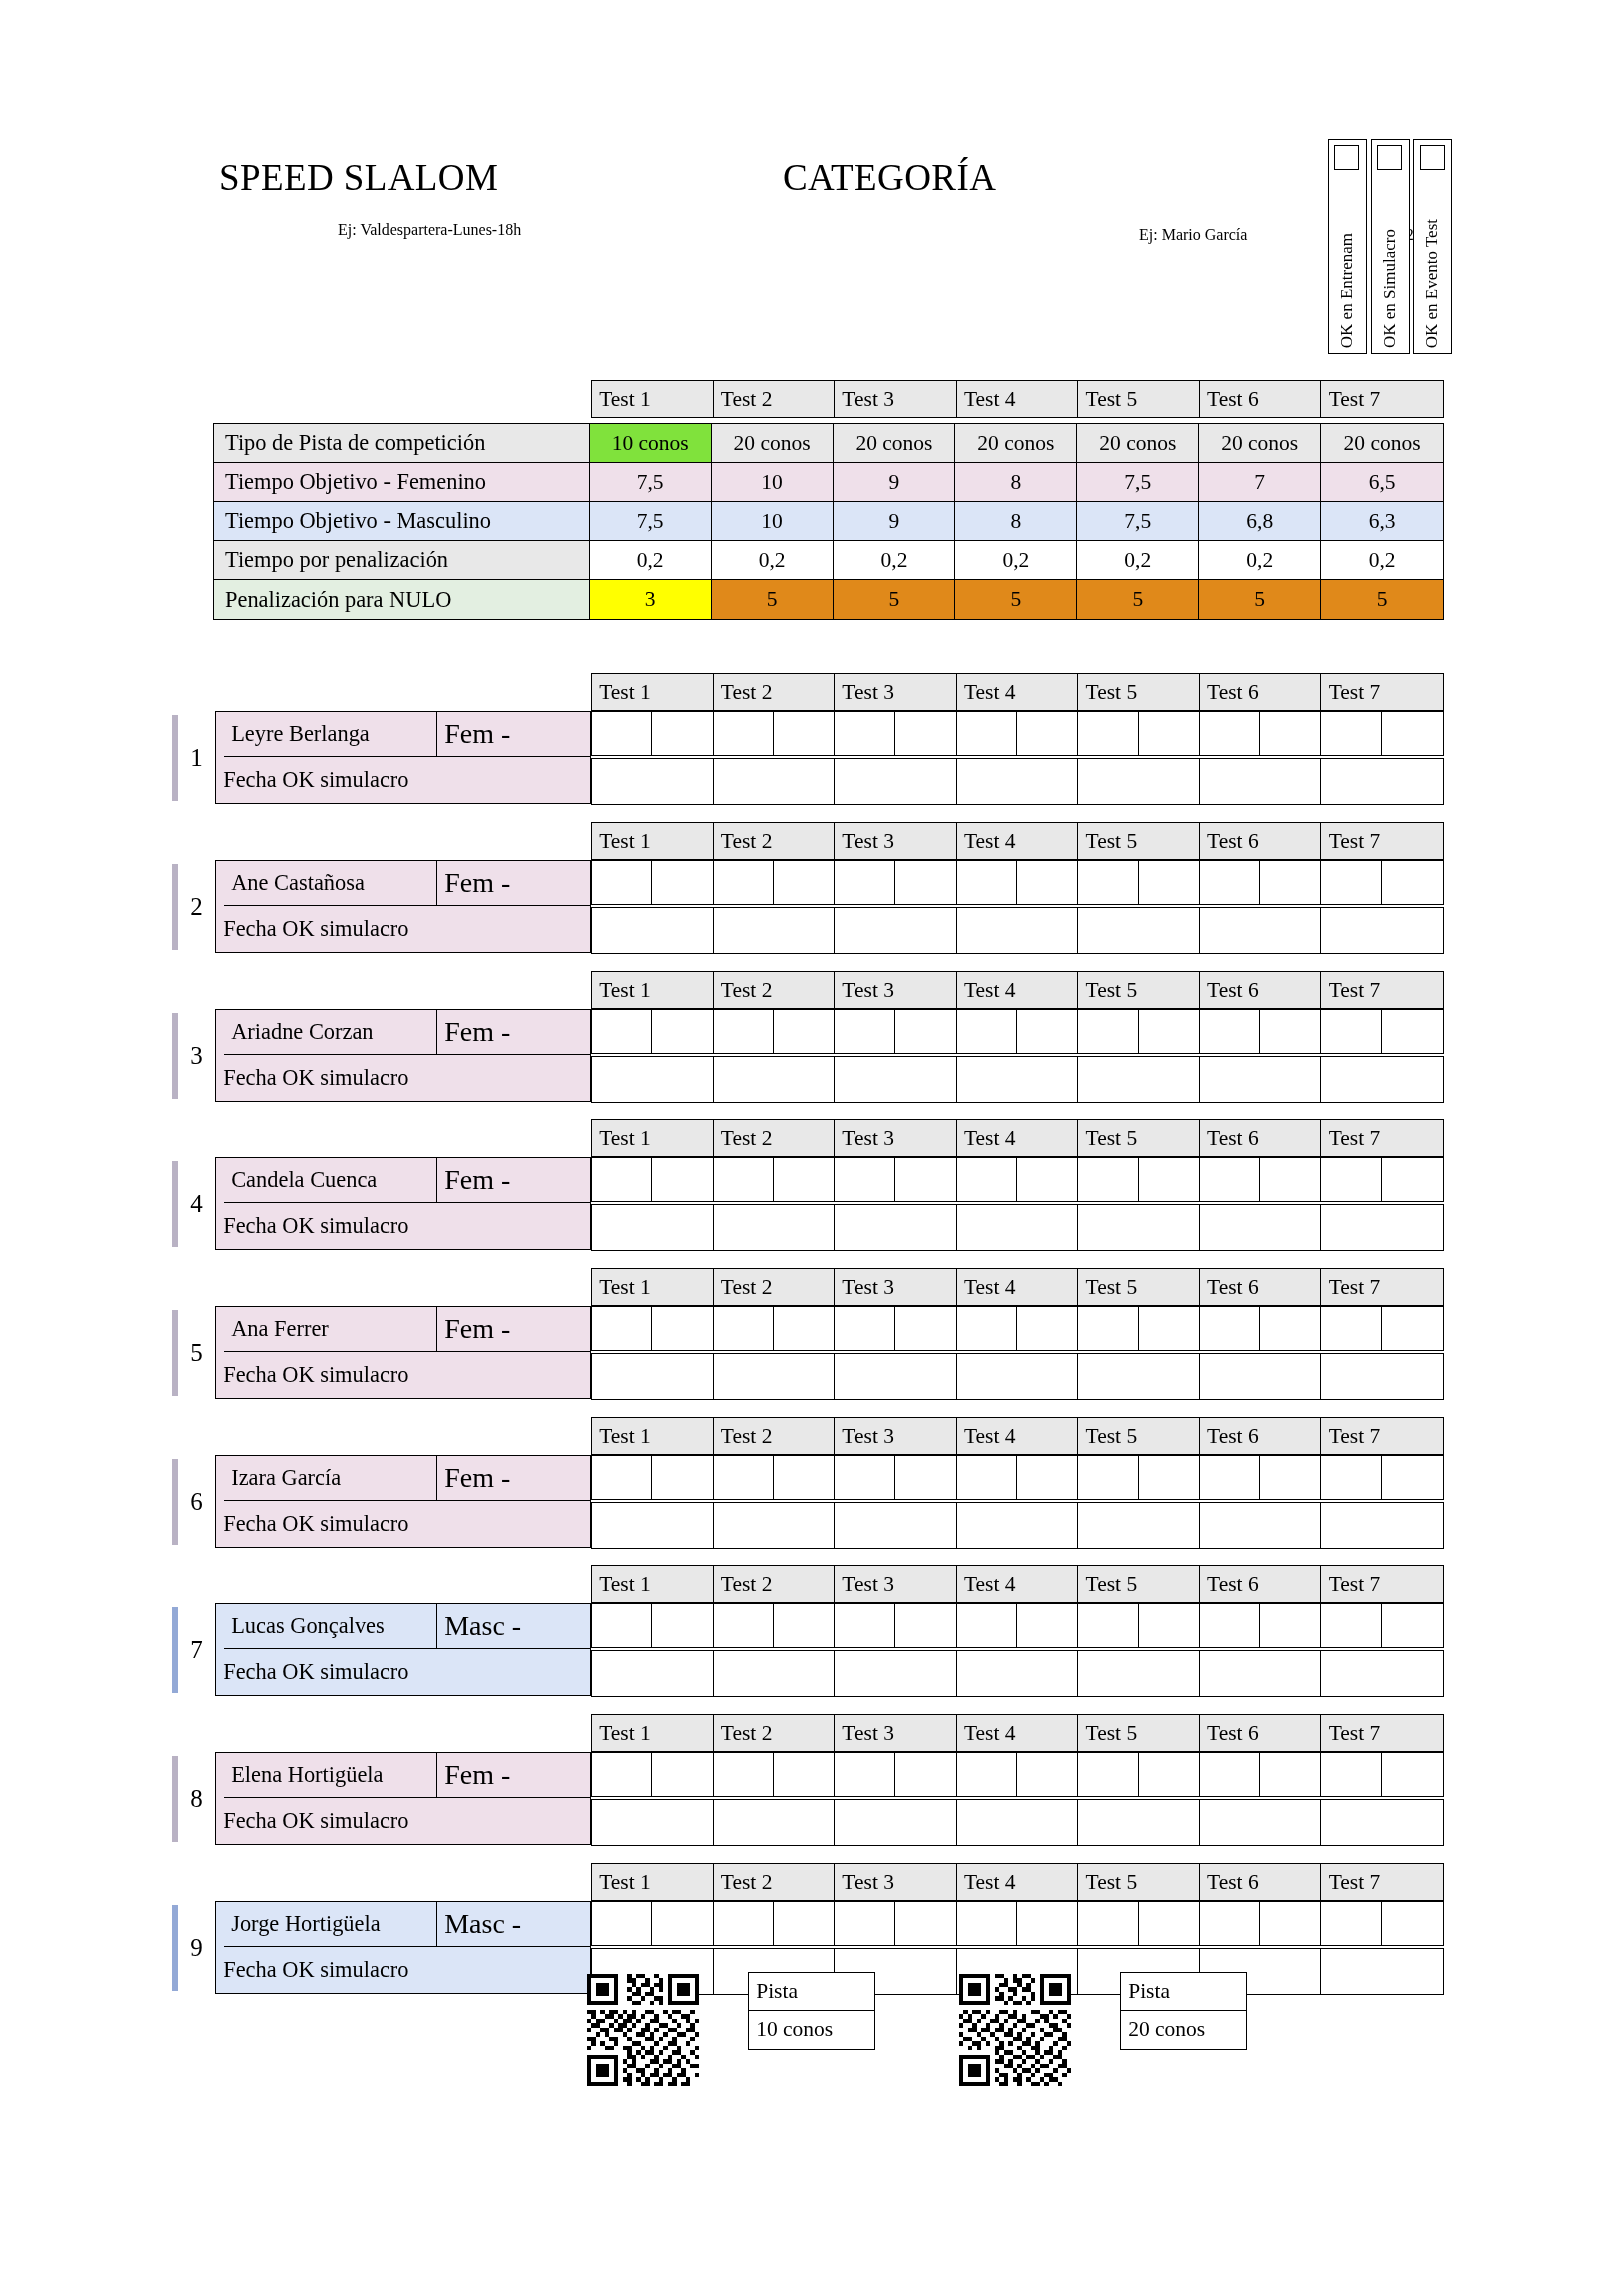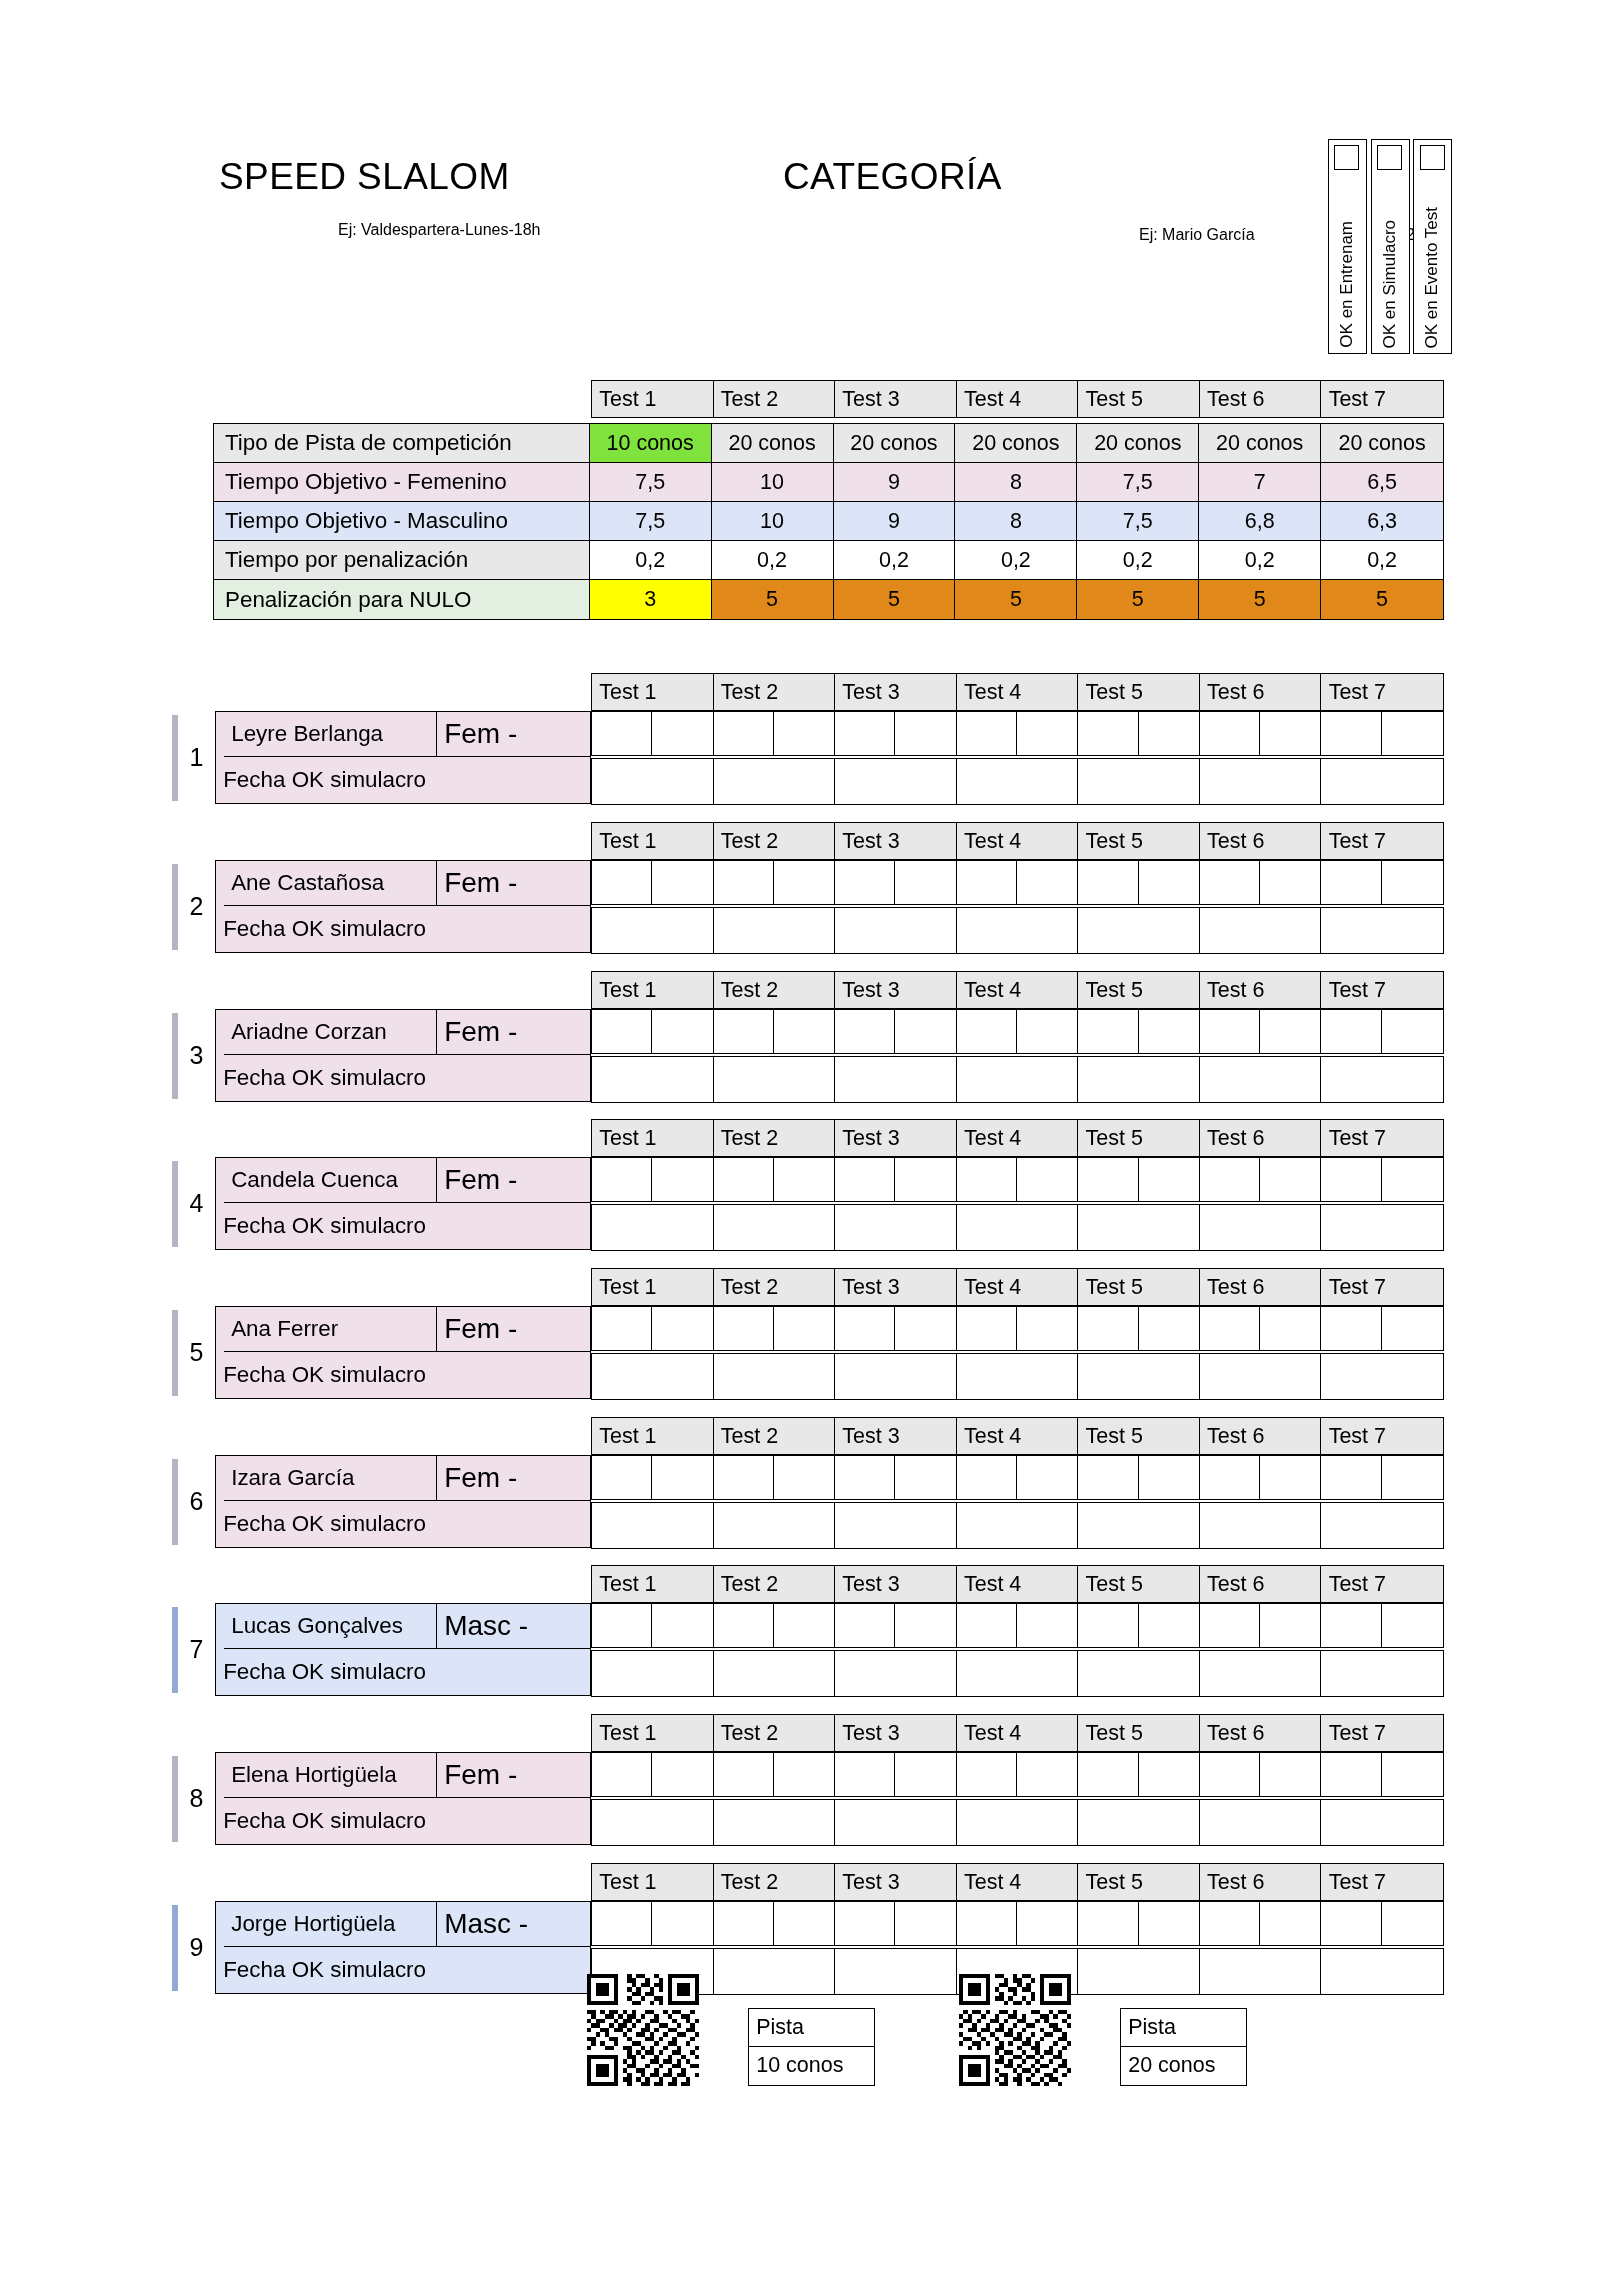--- a/index.html
+++ b/index.html
@@ -14,20 +14,21 @@
     color: #000;
     position: relative;
     overflow: hidden;
   }
   .page {
     position: relative;
     width: 1620px;
     height: 2293px;
     box-sizing: border-box;
     padding: 0;
+    font-family: Liberation Serif, serif;
   }
 
   
   .header {
     position: absolute;
     left: 219px;
     top: 143px;
     width: 1254px;
     height: 215px;
   }
@@ -345,21 +346,20 @@
     height: 112px;
   }
   .qr-1 { left: 0px; top: 3.6px; }
   .qr-2 { left: 372px; top: 3.6px; }
   .pista-box {
     position: absolute;
     width: 127px;
     border: 1.8px solid #000;
     box-sizing: border-box;
     background: #fff;
-    margin-top: 36px;
   }
   .pista-box .pb-row {
     height: 38px;
     display: flex;
     align-items: center;
     padding-left: 7.2px;
     font-size: 21.5px;
     box-sizing: border-box;
   }
   .pista-box .pb-row.first { border-bottom: 1.8px solid #000; }

